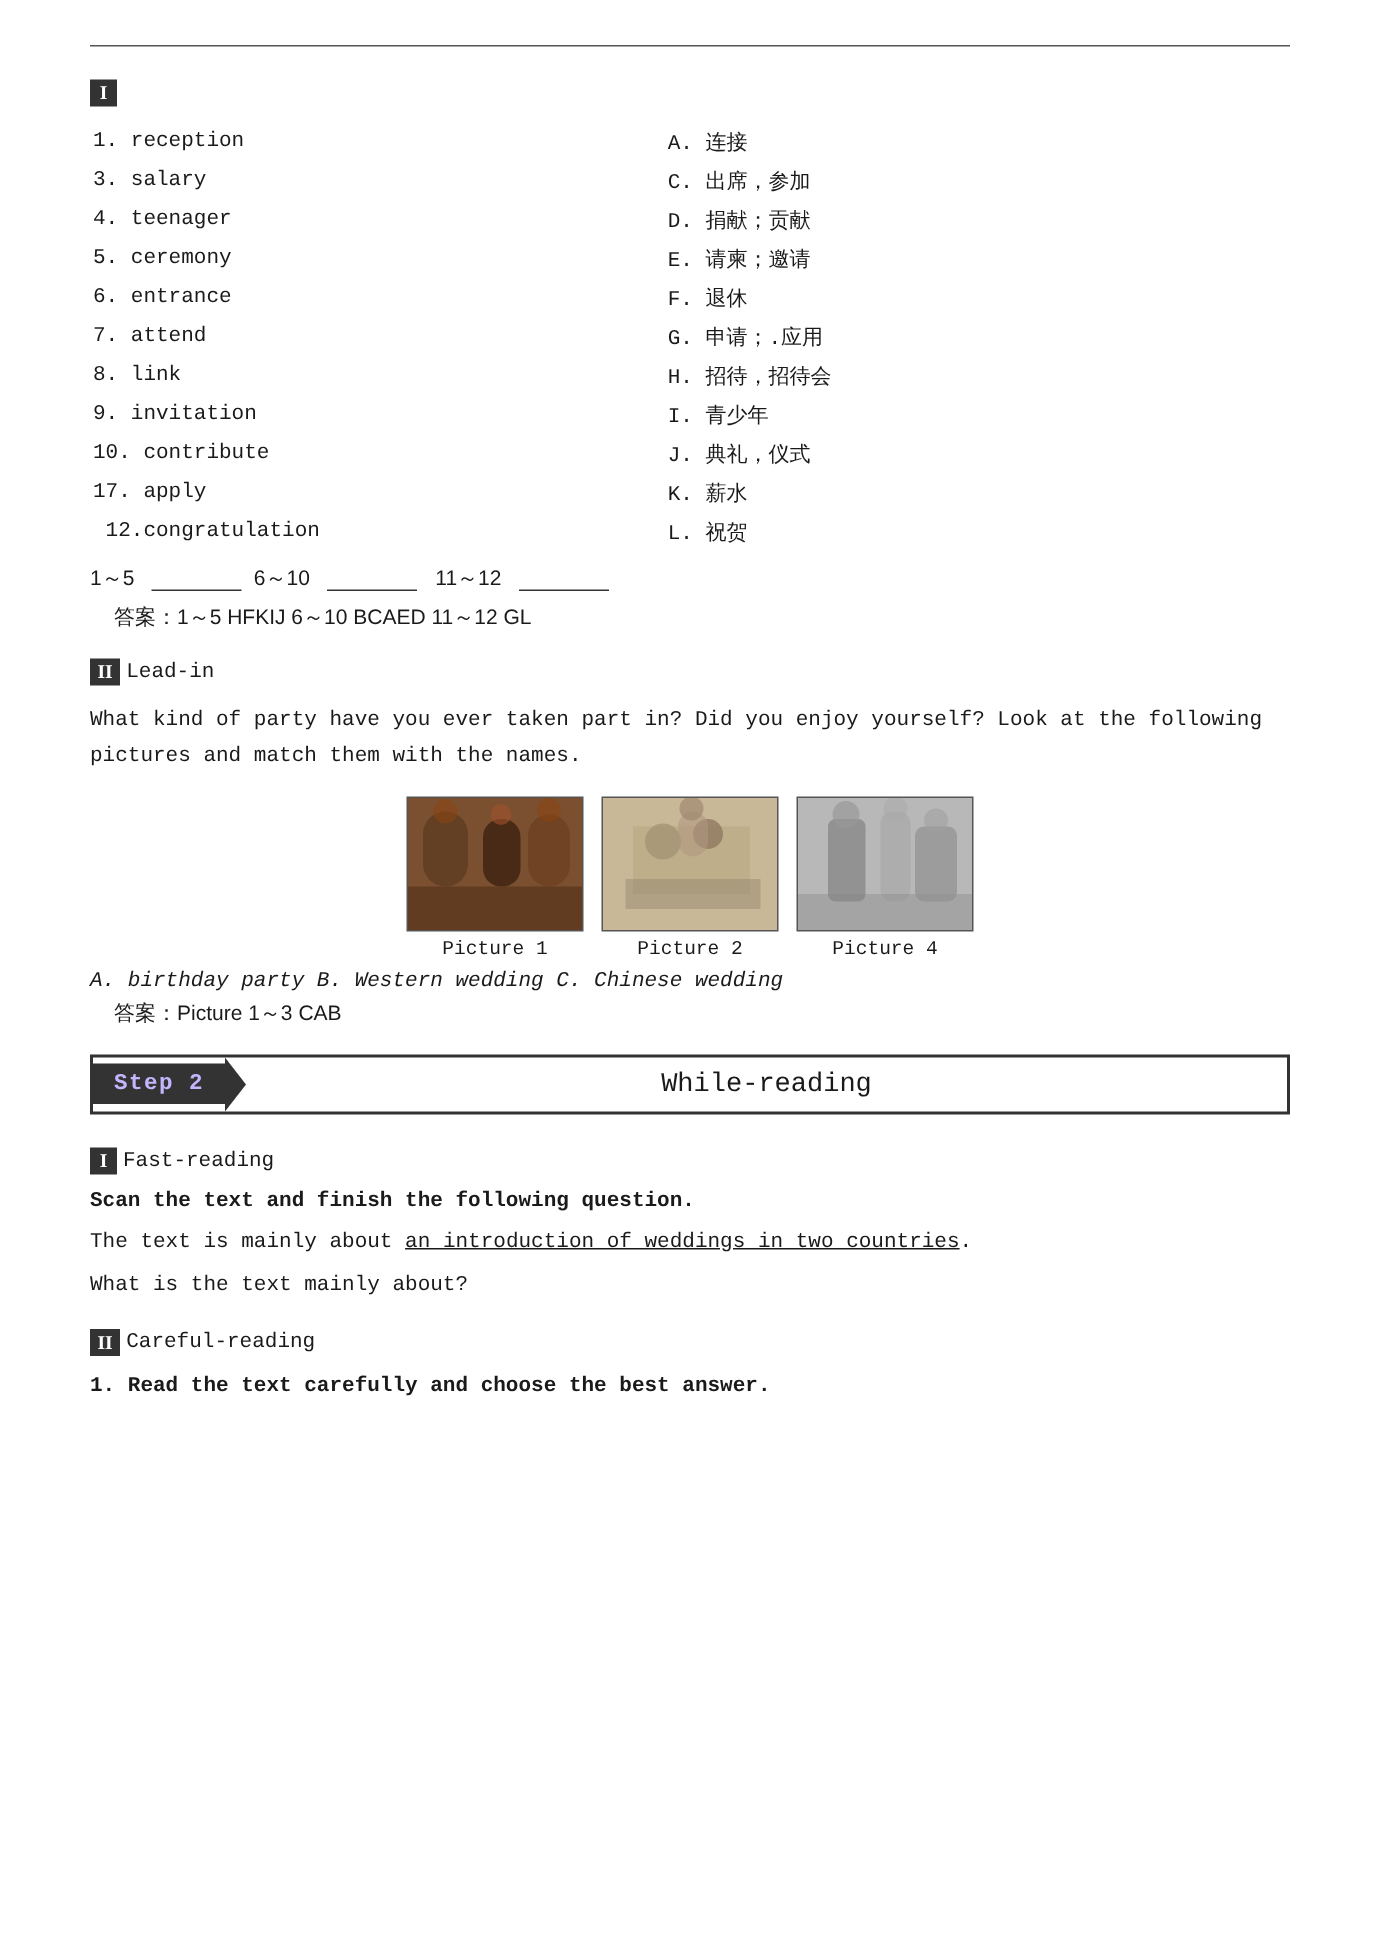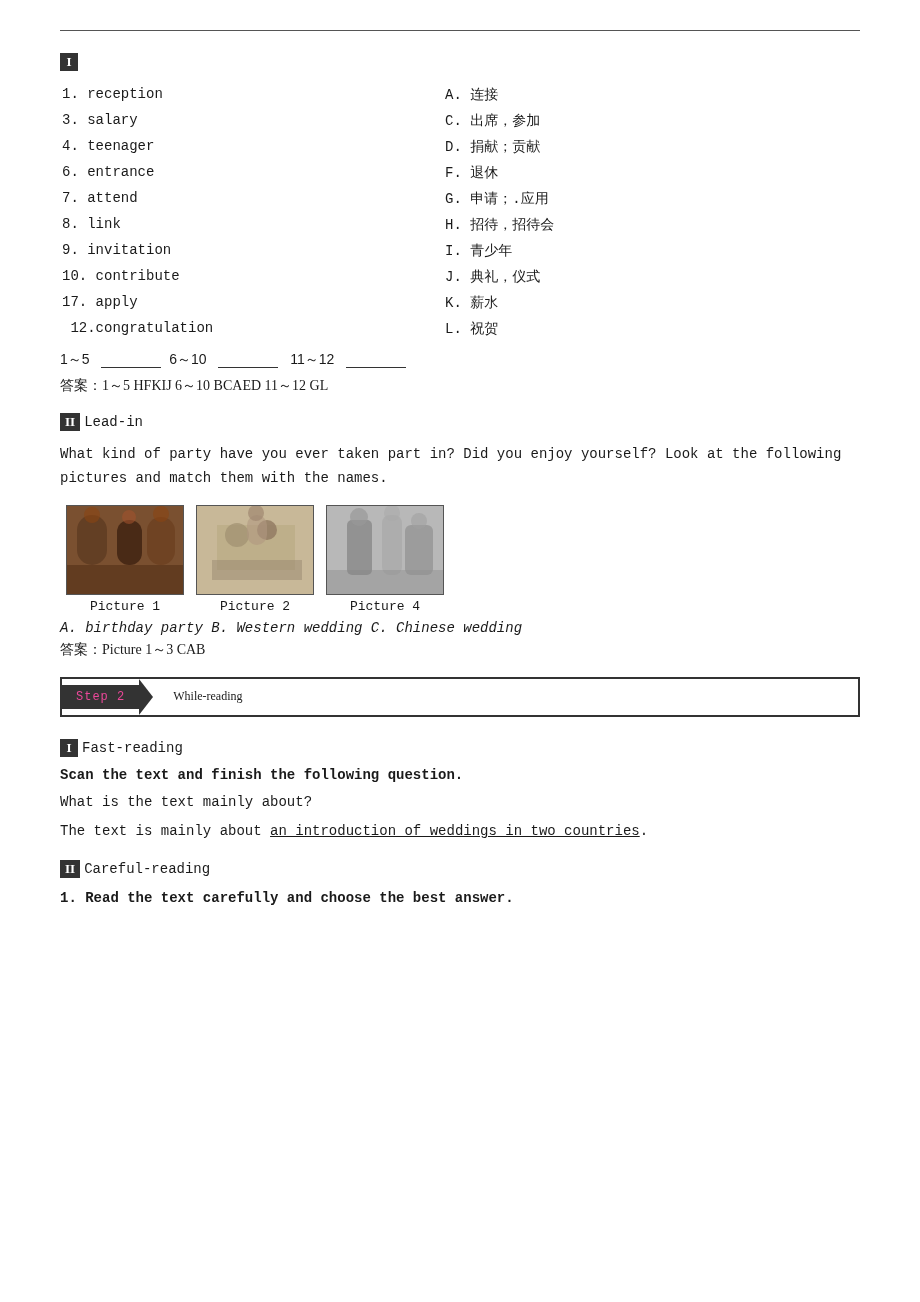--- a/index.html
+++ b/index.html
@@ -80,38 +80,39 @@
     }
 
     .underline-fill {
       display: inline-block;
       border-bottom: 1px solid #333;
       min-width: 60px;
       margin: 0 4px;
     }
 
     .answer-key {
-      font-family: Liberation Serif, serif;
-      font-size: 14px;
-      margin: 5px 0 16px 0;
+      font-family: Liberation Sans, sans-serif;
+      font-size: 14px;
+      margin: 5px 0 16px 16px;
     }
 
     .section-gap {
       margin-bottom: 18px;
     }
 
     .lead-in-text {
       font-family: 'Courier New', Courier, monospace;
       font-size: 14px;
       line-height: 1.7;
       margin-bottom: 14px;
     }
 
     .pictures-row {
       display: flex;
+      justify-content: center;
       gap: 0px;
       margin-bottom: 6px;
       align-items: flex-end;
     }
 
     .picture-item {
       display: flex;
       flex-direction: column;
       align-items: center;
       margin: 0 6px;
@@ -157,42 +158,42 @@
 
     .step-banner-inner {
       border: 2px solid #333;
       display: flex;
       align-items: center;
       width: 100%;
     }
 
     .step-label {
       background: #333;
-      color: #ec4899;
-      font-family: 'Courier New', Courier, monospace;
-      font-size: 12px;
-      font-weight: normal;
+      color: #c4b5fd;
+      font-family: 'Courier New', Courier, monospace;
+      font-size: 15px;
+      font-weight: bold;
       padding: 5px 14px;
       letter-spacing: 1px;
     }
 
     .step-arrow {
       width: 0;
       height: 0;
       border-top: 18px solid transparent;
       border-bottom: 18px solid transparent;
       border-left: 14px solid #333;
     }
 
     .step-right {
-      font-family: Liberation Serif, serif;
-      font-size: 12px;
+      font-family: Liberation Mono, monospace;
+      font-size: 18px;
       padding: 5px 20px;
       flex: 1;
-      text-align: left;
+      text-align: center;
     }
 
     .section-ii-label {
       display: inline-flex;
       align-items: center;
       margin-bottom: 12px;
     }
 
     .fast-reading-section {
       margin-bottom: 14px;
@@ -247,20 +248,24 @@
           <td class="vocab-left">1. reception</td>
           <td class="vocab-right">A. 连接</td>
         </tr>
         <tr>
           <td class="vocab-left">3. salary</td>
           <td class="vocab-right">C. 出席，参加</td>
         </tr>
         <tr>
           <td class="vocab-left">4. teenager</td>
           <td class="vocab-right">D. 捐献；贡献</td>
+        </tr>
+        <tr>
+          <td class="vocab-left">5. ceremony</td>
+          <td class="vocab-right">E. 请柬；邀请</td>
         </tr>
         <tr>
           <td class="vocab-left">6. entrance</td>
           <td class="vocab-right">F. 退休</td>
         </tr>
         <tr>
           <td class="vocab-left">7. attend</td>
           <td class="vocab-right">G. 申请；.应用</td>
         </tr>
         <tr>
@@ -371,24 +376,24 @@
     </div>
   </div>
 
   <div class="fast-reading-section">
     <div class="section-label">
       <span class="roman-badge">I</span>
       <span class="section-title">Fast-reading</span>
     </div>
 
     <div class="bold-instruction">Scan the text and finish the following question.</div>
-    <div class="normal-text">What is the text mainly about?</div>
     <div class="normal-text">
       The text is mainly about <span class="underline-text">an introduction of weddings in two countries</span><span>.</span>
     </div>
+    <div class="normal-text">What is the text mainly about?</div>
   </div>
 
   <div class="careful-reading-section">
     <div class="section-ii-label">
       <span class="roman-badge">II</span>
       <span class="section-title">Careful-reading</span>
     </div>
     <div class="bold-instruction">1. Read the text carefully and choose the best answer.</div>
   </div>
 

